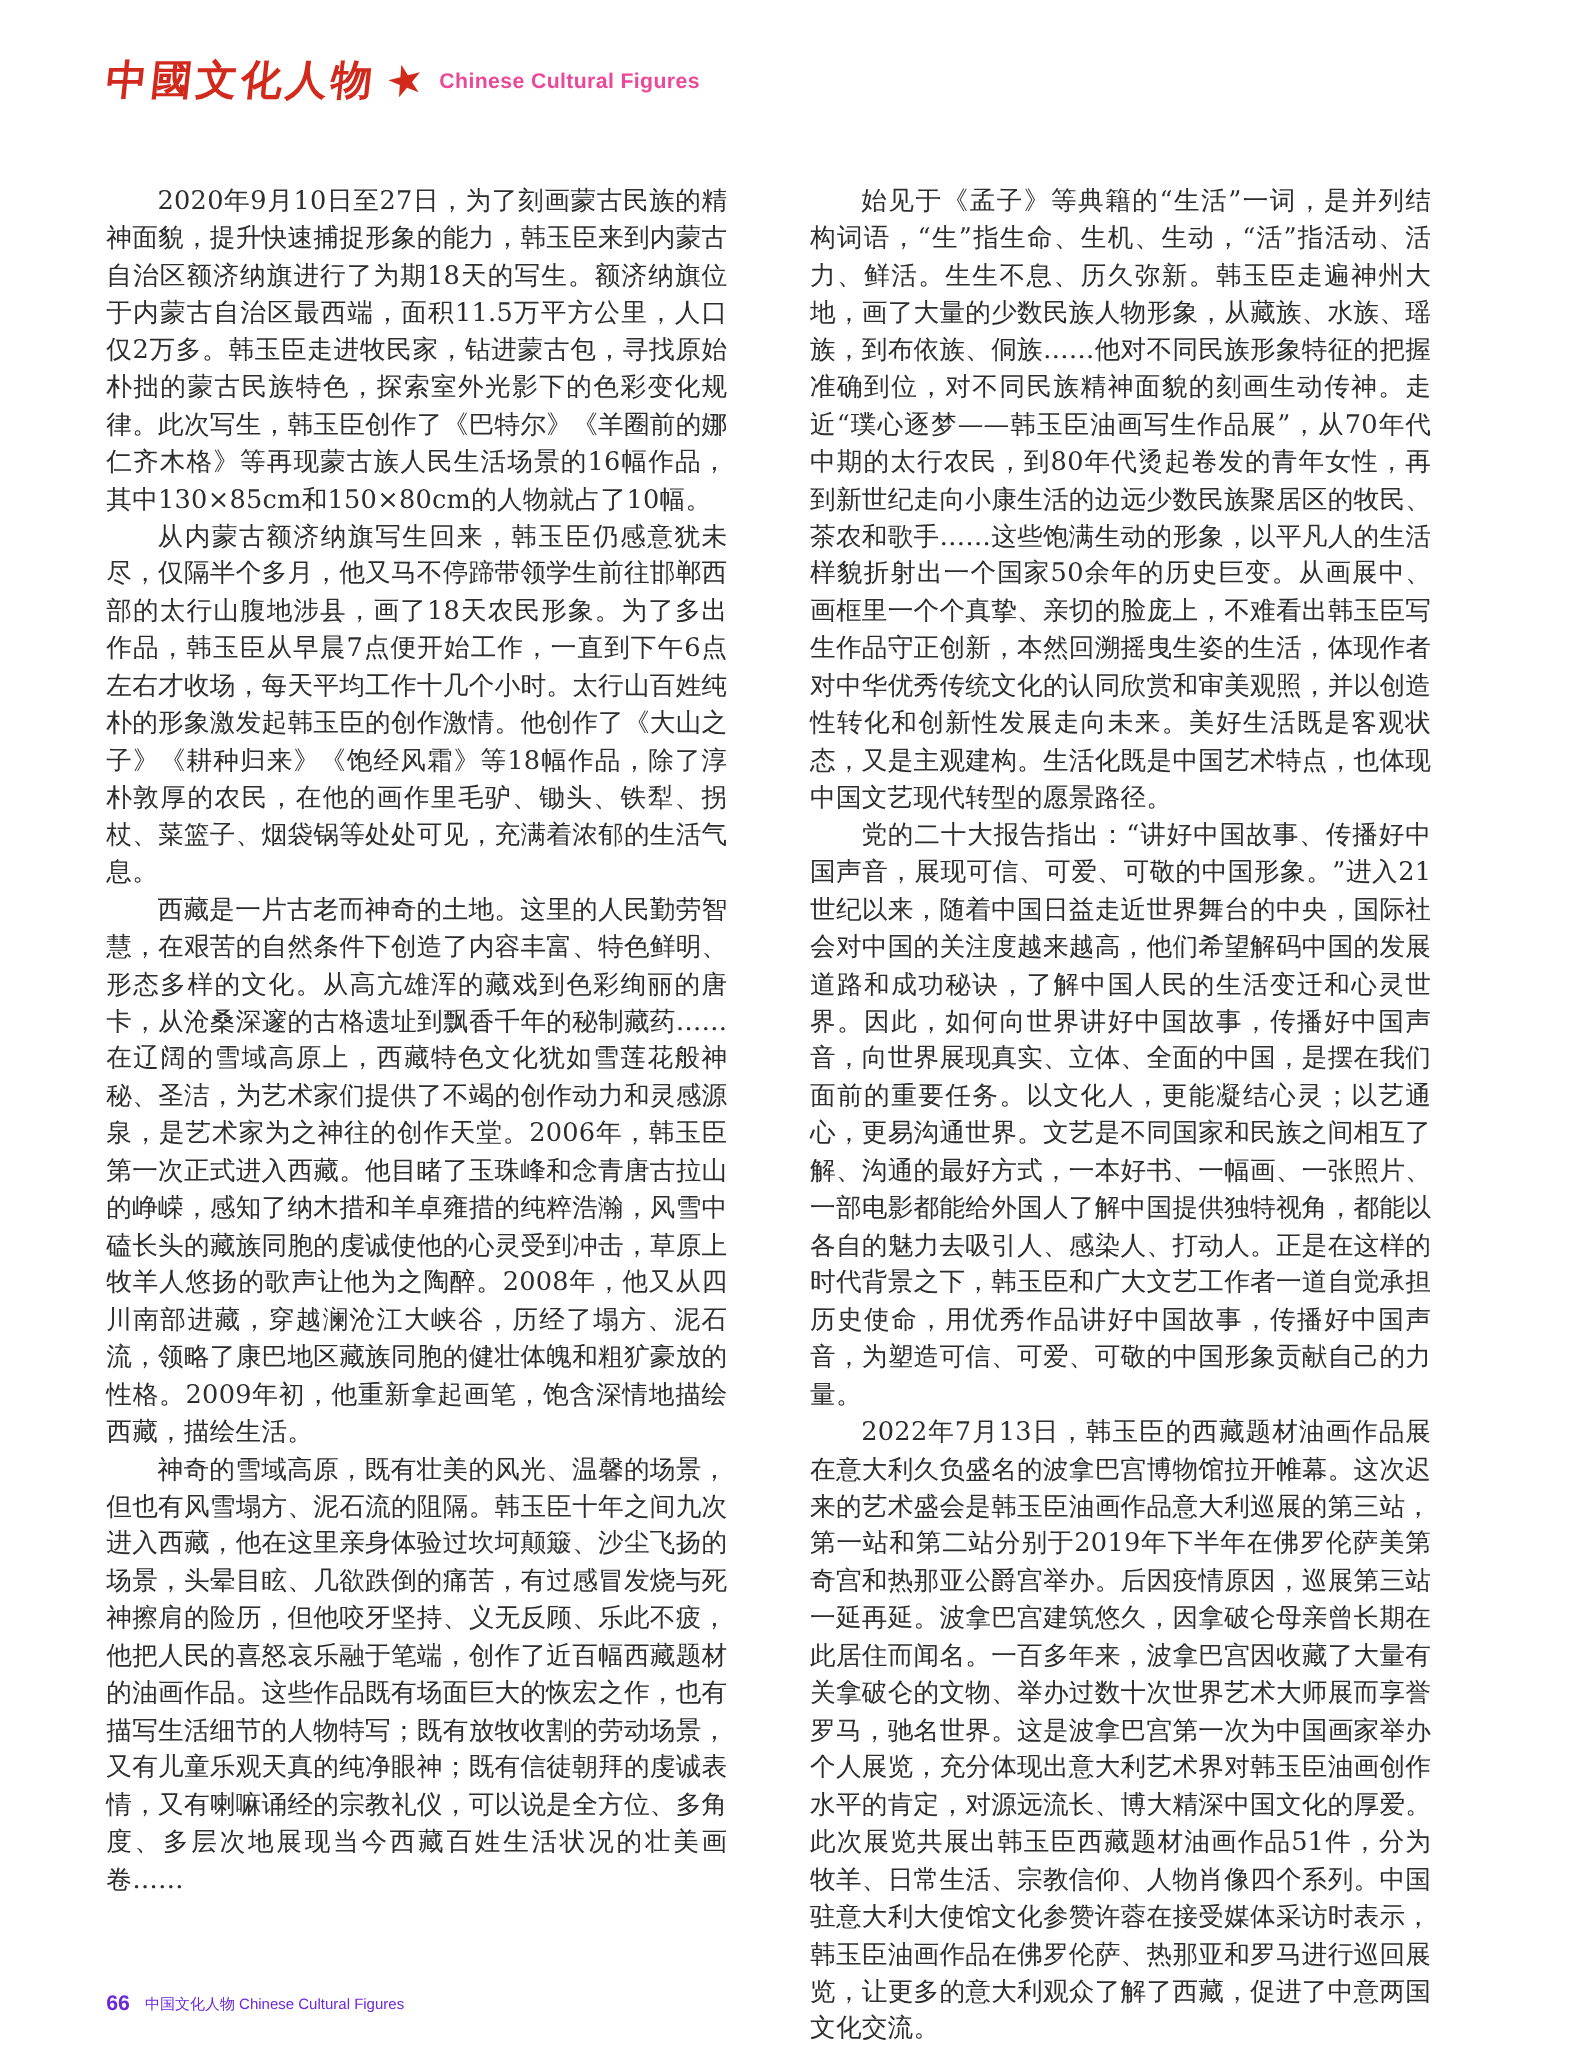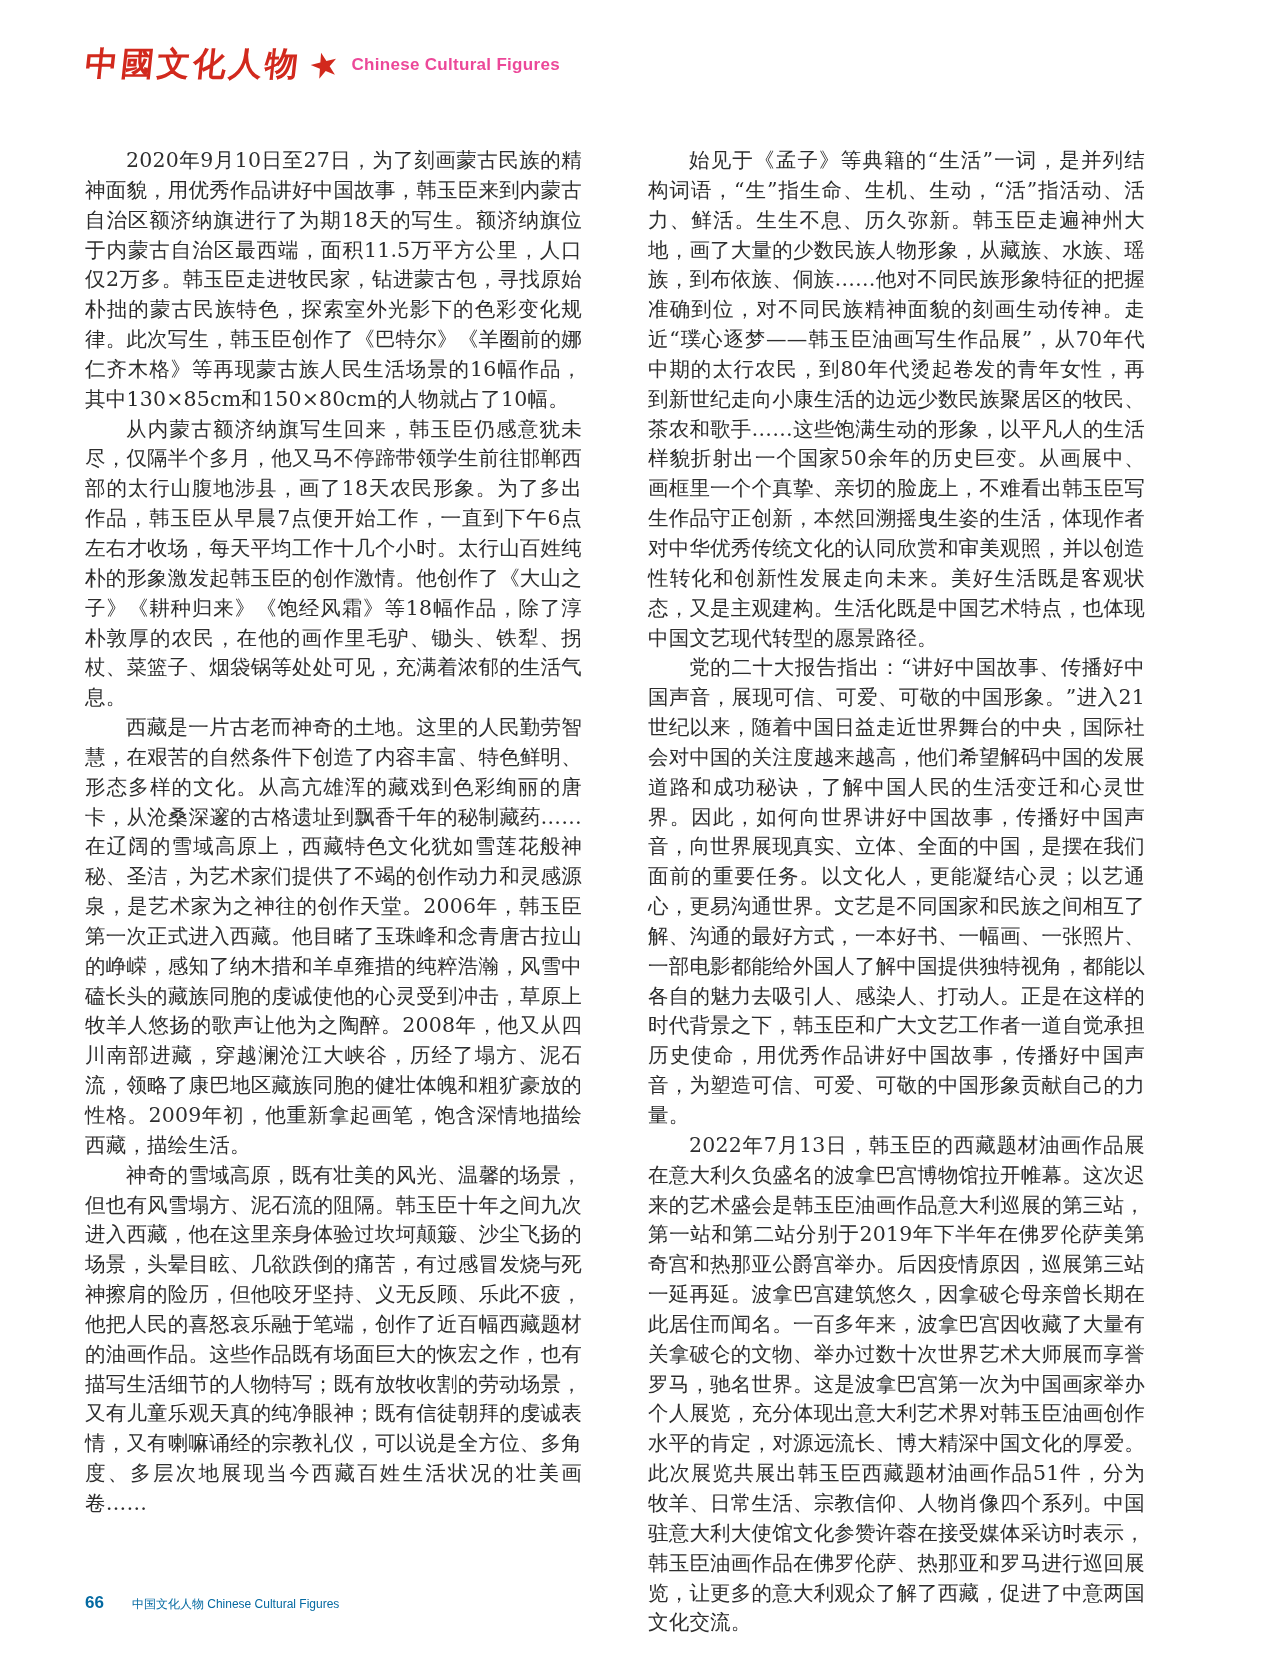--- a/index.html
+++ b/index.html
@@ -82,24 +82,24 @@
     margin: 17px 0 13px 0;
     letter-spacing: 1px;
     line-height: 1.25;
   }
   
   .footer {
     position: absolute;
     left: 85px;
     top: 1593px;
     display: flex;
-    align-items: flex-end;
-    gap: 28px;
+    align-items: center;
+    gap: 12px;
     font-family: "Liberation Sans", sans-serif;
-    color: #0369a1;
+    color: #6d28d9;
   }
   .page-num {
     font-weight: bold;
     font-size: 17px;
   }
   .footer-text {
     font-size: 12px;
   }
 </style>
 </head>
@@ -109,21 +109,21 @@
 
   <div class="header">
     <span class="logo-cn">中國文化人物</span>
     <span class="logo-star">★</span>
     <span class="logo-en">Chinese Cultural Figures</span>
   </div>
 
   <div class="columns">
 
     <section class="col">
-      <p>2020年9月10日至27日，为了刻画蒙古民族的精神面貌，用优秀作品讲好中国故事，韩玉臣来到内蒙古自治区额济纳旗进行了为期18天的写生。额济纳旗位于内蒙古自治区最西端，面积11.5万平方公里，人口仅2万多。韩玉臣走进牧民家，钻进蒙古包，寻找原始朴拙的蒙古民族特色，探索室外光影下的色彩变化规律。此次写生，韩玉臣创作了《巴特尔》《羊圈前的娜仁齐木格》等再现蒙古族人民生活场景的16幅作品，其中130×85cm和150×80cm的人物就占了10幅。</p>
+      <p>2020年9月10日至27日，为了刻画蒙古民族的精神面貌，提升快速捕捉形象的能力，韩玉臣来到内蒙古自治区额济纳旗进行了为期18天的写生。额济纳旗位于内蒙古自治区最西端，面积11.5万平方公里，人口仅2万多。韩玉臣走进牧民家，钻进蒙古包，寻找原始朴拙的蒙古民族特色，探索室外光影下的色彩变化规律。此次写生，韩玉臣创作了《巴特尔》《羊圈前的娜仁齐木格》等再现蒙古族人民生活场景的16幅作品，其中130×85cm和150×80cm的人物就占了10幅。</p>
       <p>从内蒙古额济纳旗写生回来，韩玉臣仍感意犹未尽，仅隔半个多月，他又马不停蹄带领学生前往邯郸西部的太行山腹地涉县，画了18天农民形象。为了多出作品，韩玉臣从早晨7点便开始工作，一直到下午6点左右才收场，每天平均工作十几个小时。太行山百姓纯朴的形象激发起韩玉臣的创作激情。他创作了《大山之子》《耕种归来》《饱经风霜》等18幅作品，除了淳朴敦厚的农民，在他的画作里毛驴、锄头、铁犁、拐杖、菜篮子、烟袋锅等处处可见，充满着浓郁的生活气息。</p>
       <p>西藏是一片古老而神奇的土地。这里的人民勤劳智慧，在艰苦的自然条件下创造了内容丰富、特色鲜明、形态多样的文化。从高亢雄浑的藏戏到色彩绚丽的唐卡，从沧桑深邃的古格遗址到飘香千年的秘制藏药……在辽阔的雪域高原上，西藏特色文化犹如雪莲花般神秘、圣洁，为艺术家们提供了不竭的创作动力和灵感源泉，是艺术家为之神往的创作天堂。2006年，韩玉臣第一次正式进入西藏。他目睹了玉珠峰和念青唐古拉山的峥嵘，感知了纳木措和羊卓雍措的纯粹浩瀚，风雪中磕长头的藏族同胞的虔诚使他的心灵受到冲击，草原上牧羊人悠扬的歌声让他为之陶醉。2008年，他又从四川南部进藏，穿越澜沧江大峡谷，历经了塌方、泥石流，领略了康巴地区藏族同胞的健壮体魄和粗犷豪放的性格。2009年初，他重新拿起画笔，饱含深情地描绘西藏，描绘生活。</p>
       <p>神奇的雪域高原，既有壮美的风光、温馨的场景，但也有风雪塌方、泥石流的阻隔。韩玉臣十年之间九次进入西藏，他在这里亲身体验过坎坷颠簸、沙尘飞扬的场景，头晕目眩、几欲跌倒的痛苦，有过感冒发烧与死神擦肩的险历，但他咬牙坚持、义无反顾、乐此不疲，他把人民的喜怒哀乐融于笔端，创作了近百幅西藏题材的油画作品。这些作品既有场面巨大的恢宏之作，也有描写生活细节的人物特写；既有放牧收割的劳动场景，又有儿童乐观天真的纯净眼神；既有信徒朝拜的虔诚表情，又有喇嘛诵经的宗教礼仪，可以说是全方位、多角度、多层次地展现当今西藏百姓生活状况的壮美画卷……</p>
     </section>
 
     <section class="col">
       <p>始见于《孟子》等典籍的“生活”一词，是并列结构词语，“生”指生命、生机、生动，“活”指活动、活力、鲜活。生生不息、历久弥新。韩玉臣走遍神州大地，画了大量的少数民族人物形象，从藏族、水族、瑶族，到布依族、侗族……他对不同民族形象特征的把握准确到位，对不同民族精神面貌的刻画生动传神。走近“璞心逐梦——韩玉臣油画写生作品展”，从70年代中期的太行农民，到80年代烫起卷发的青年女性，再到新世纪走向小康生活的边远少数民族聚居区的牧民、茶农和歌手……这些饱满生动的形象，以平凡人的生活样貌折射出一个国家50余年的历史巨变。从画展中、画框里一个个真挚、亲切的脸庞上，不难看出韩玉臣写生作品守正创新，本然回溯摇曳生姿的生活，体现作者对中华优秀传统文化的认同欣赏和审美观照，并以创造性转化和创新性发展走向未来。美好生活既是客观状态，又是主观建构。生活化既是中国艺术特点，也体现中国文艺现代转型的愿景路径。</p>
       <p>党的二十大报告指出：“讲好中国故事、传播好中国声音，展现可信、可爱、可敬的中国形象。”进入21世纪以来，随着中国日益走近世界舞台的中央，国际社会对中国的关注度越来越高，他们希望解码中国的发展道路和成功秘诀，了解中国人民的生活变迁和心灵世界。因此，如何向世界讲好中国故事，传播好中国声音，向世界展现真实、立体、全面的中国，是摆在我们面前的重要任务。以文化人，更能凝结心灵；以艺通心，更易沟通世界。文艺是不同国家和民族之间相互了解、沟通的最好方式，一本好书、一幅画、一张照片、一部电影都能给外国人了解中国提供独特视角，都能以各自的魅力去吸引人、感染人、打动人。正是在这样的时代背景之下，韩玉臣和广大文艺工作者一道自觉承担历史使命，用优秀作品讲好中国故事，传播好中国声音，为塑造可信、可爱、可敬的中国形象贡献自己的力量。</p>
       <p>2022年7月13日，韩玉臣的西藏题材油画作品展在意大利久负盛名的波拿巴宫博物馆拉开帷幕。这次迟来的艺术盛会是韩玉臣油画作品意大利巡展的第三站，第一站和第二站分别于2019年下半年在佛罗伦萨美第奇宫和热那亚公爵宫举办。后因疫情原因，巡展第三站一延再延。波拿巴宫建筑悠久，因拿破仑母亲曾长期在此居住而闻名。一百多年来，波拿巴宫因收藏了大量有关拿破仑的文物、举办过数十次世界艺术大师展而享誉罗马，驰名世界。这是波拿巴宫第一次为中国画家举办个人展览，充分体现出意大利艺术界对韩玉臣油画创作水平的肯定，对源远流长、博大精深中国文化的厚爱。此次展览共展出韩玉臣西藏题材油画作品51件，分为牧羊、日常生活、宗教信仰、人物肖像四个系列。中国驻意大利大使馆文化参赞许蓉在接受媒体采访时表示，韩玉臣油画作品在佛罗伦萨、热那亚和罗马进行巡回展览，让更多的意大利观众了解了西藏，促进了中意两国文化交流。</p>
     </section>

